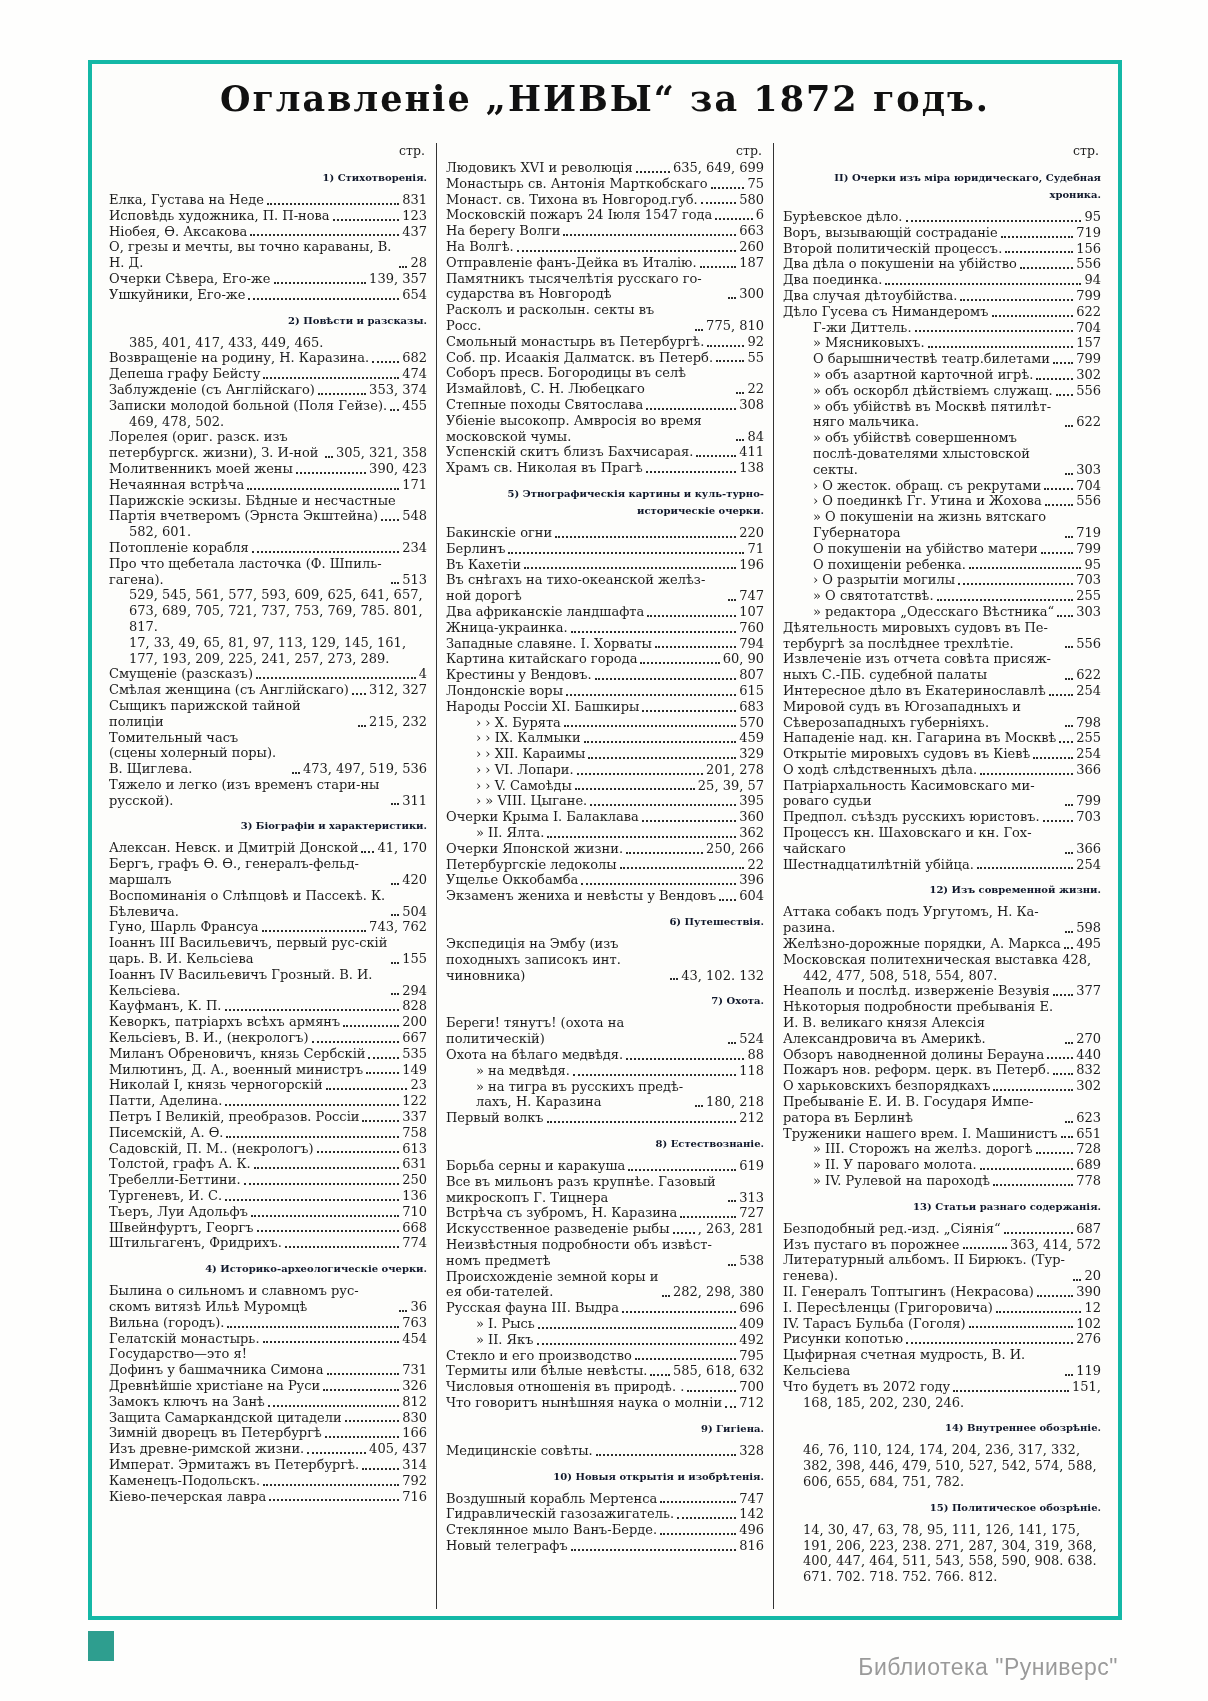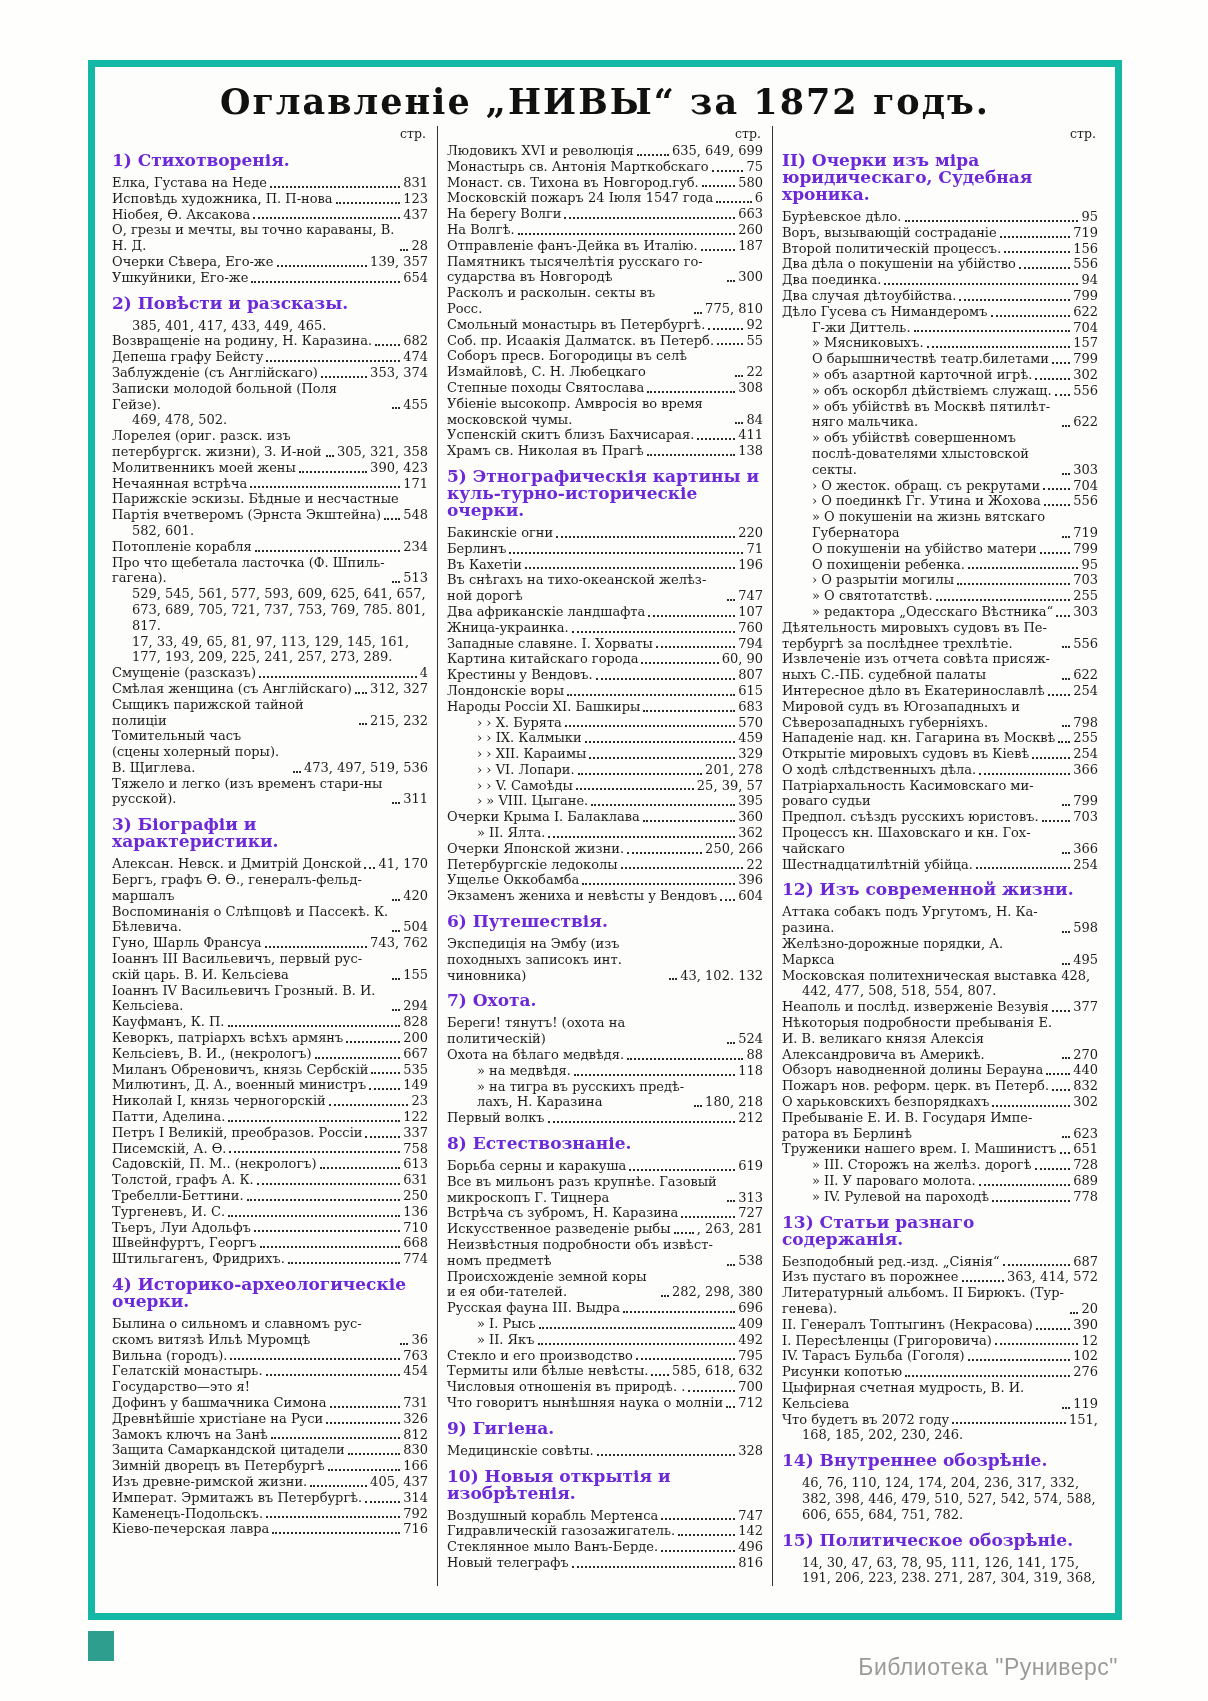--- a/index.html
+++ b/index.html
@@ -8,41 +8,41 @@
     background:#ffffff;
     font-family:"DejaVu Serif","Liberation Serif",serif;
     color:#1c1c1c;
   }
   .scan-bg{
     position:absolute;left:0;top:0;right:0;bottom:0;
     background:#fefefd;
   }
   .page-frame{
     position:absolute;left:88px;top:60px;width:1034px;height:1560px;
-    border:7px solid #14b8a6;background:#fdfdfb;box-sizing:border-box;
+    border:4px solid #14b8a6;background:#fdfdfb;box-sizing:border-box;
     padding:6px 8px 10px 8px;
   }
   .page-title{
     text-align:center;font-weight:bold;font-size:35px;letter-spacing:2px;
     padding:8px 0 4px 0;color:#111;
   }
   .columns{
-    display:flex;align-items:stretch;height:calc(100% - 70px);
+    display:flex;align-items:stretch;height:calc(100% - 70px);margin-top:20px;
   }
   .column{
     flex:1 1 0;padding:0 9px;overflow:hidden;
   }
   .column + .column{border-left:1px solid #333;}
   .col-pagehdr{
     text-align:right;font-size:12.5px;font-style:normal;
     padding:0 2px 2px 0;color:#222;
   }
   .sec-title{
-    text-align:left;font-weight:bold;font-size:17px;
-    margin:9px 0 6px 0;line-height:17px;color:#6d28d9;
+    text-align:right;font-weight:bold;font-size:10px;
+    margin:9px 0 6px 0;line-height:17px;color:#0f172a;
   }
   .entry{
     display:flex;font-size:13px;line-height:15.8px;
   }
   .entry .t{flex:0 1 auto;}
   .entry .dots{
     flex:1 0 8px;border-bottom:2px dotted #2d2d2d;
     align-self:flex-end;margin:0 3px 3px 3px;
   }
   .entry .p{flex:0 0 auto;white-space:nowrap;align-self:flex-end;}

